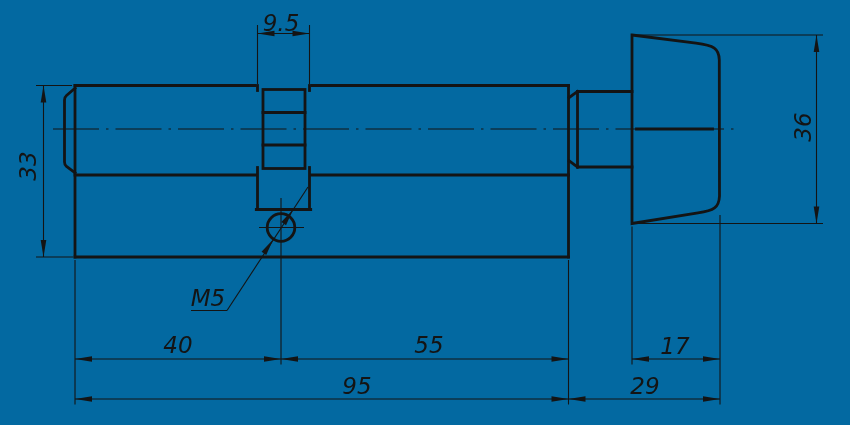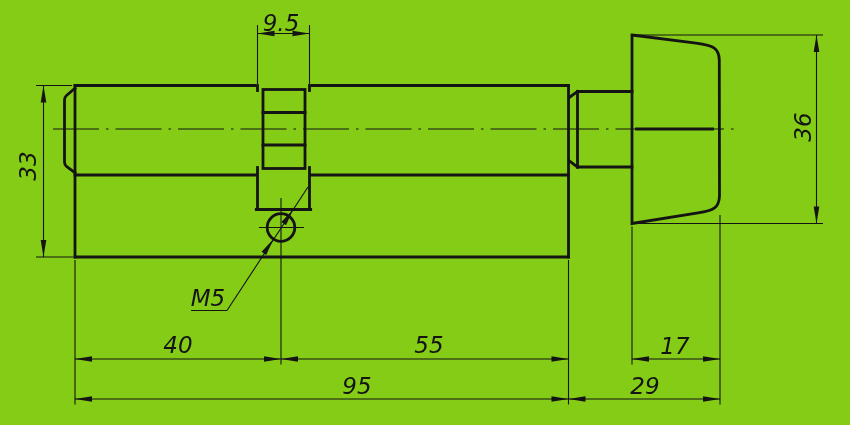--- a/index.html
+++ b/index.html
@@ -1,16 +1,16 @@
 <!DOCTYPE html>
 <html><head>
 <meta charset="utf-8">
 <style>
   html,body{margin:0;padding:0;background:#ffffff;}
-  .stage{position:relative;width:850px;height:425px;background:#84cc16;overflow:hidden;}
+  .stage{position:relative;width:850px;height:425px;background:#0369a1;overflow:hidden;}
   svg{display:block;}
   .thick{stroke:#141414;stroke-width:2.8;fill:none;stroke-linecap:square;stroke-linejoin:miter;}
   .thin{stroke:#141414;stroke-width:1.1;fill:none;stroke-linecap:butt;}
   .cl{stroke:#141414;stroke-width:1.1;fill:none;stroke-dasharray:46 7 2.5 7;}
   .arw{fill:#141414;stroke:none;}
   text{font-family:"DejaVu Sans","Liberation Sans",sans-serif;font-style:italic;font-size:23px;fill:#141414;}
 </style>
 </head>
 <body>
 

